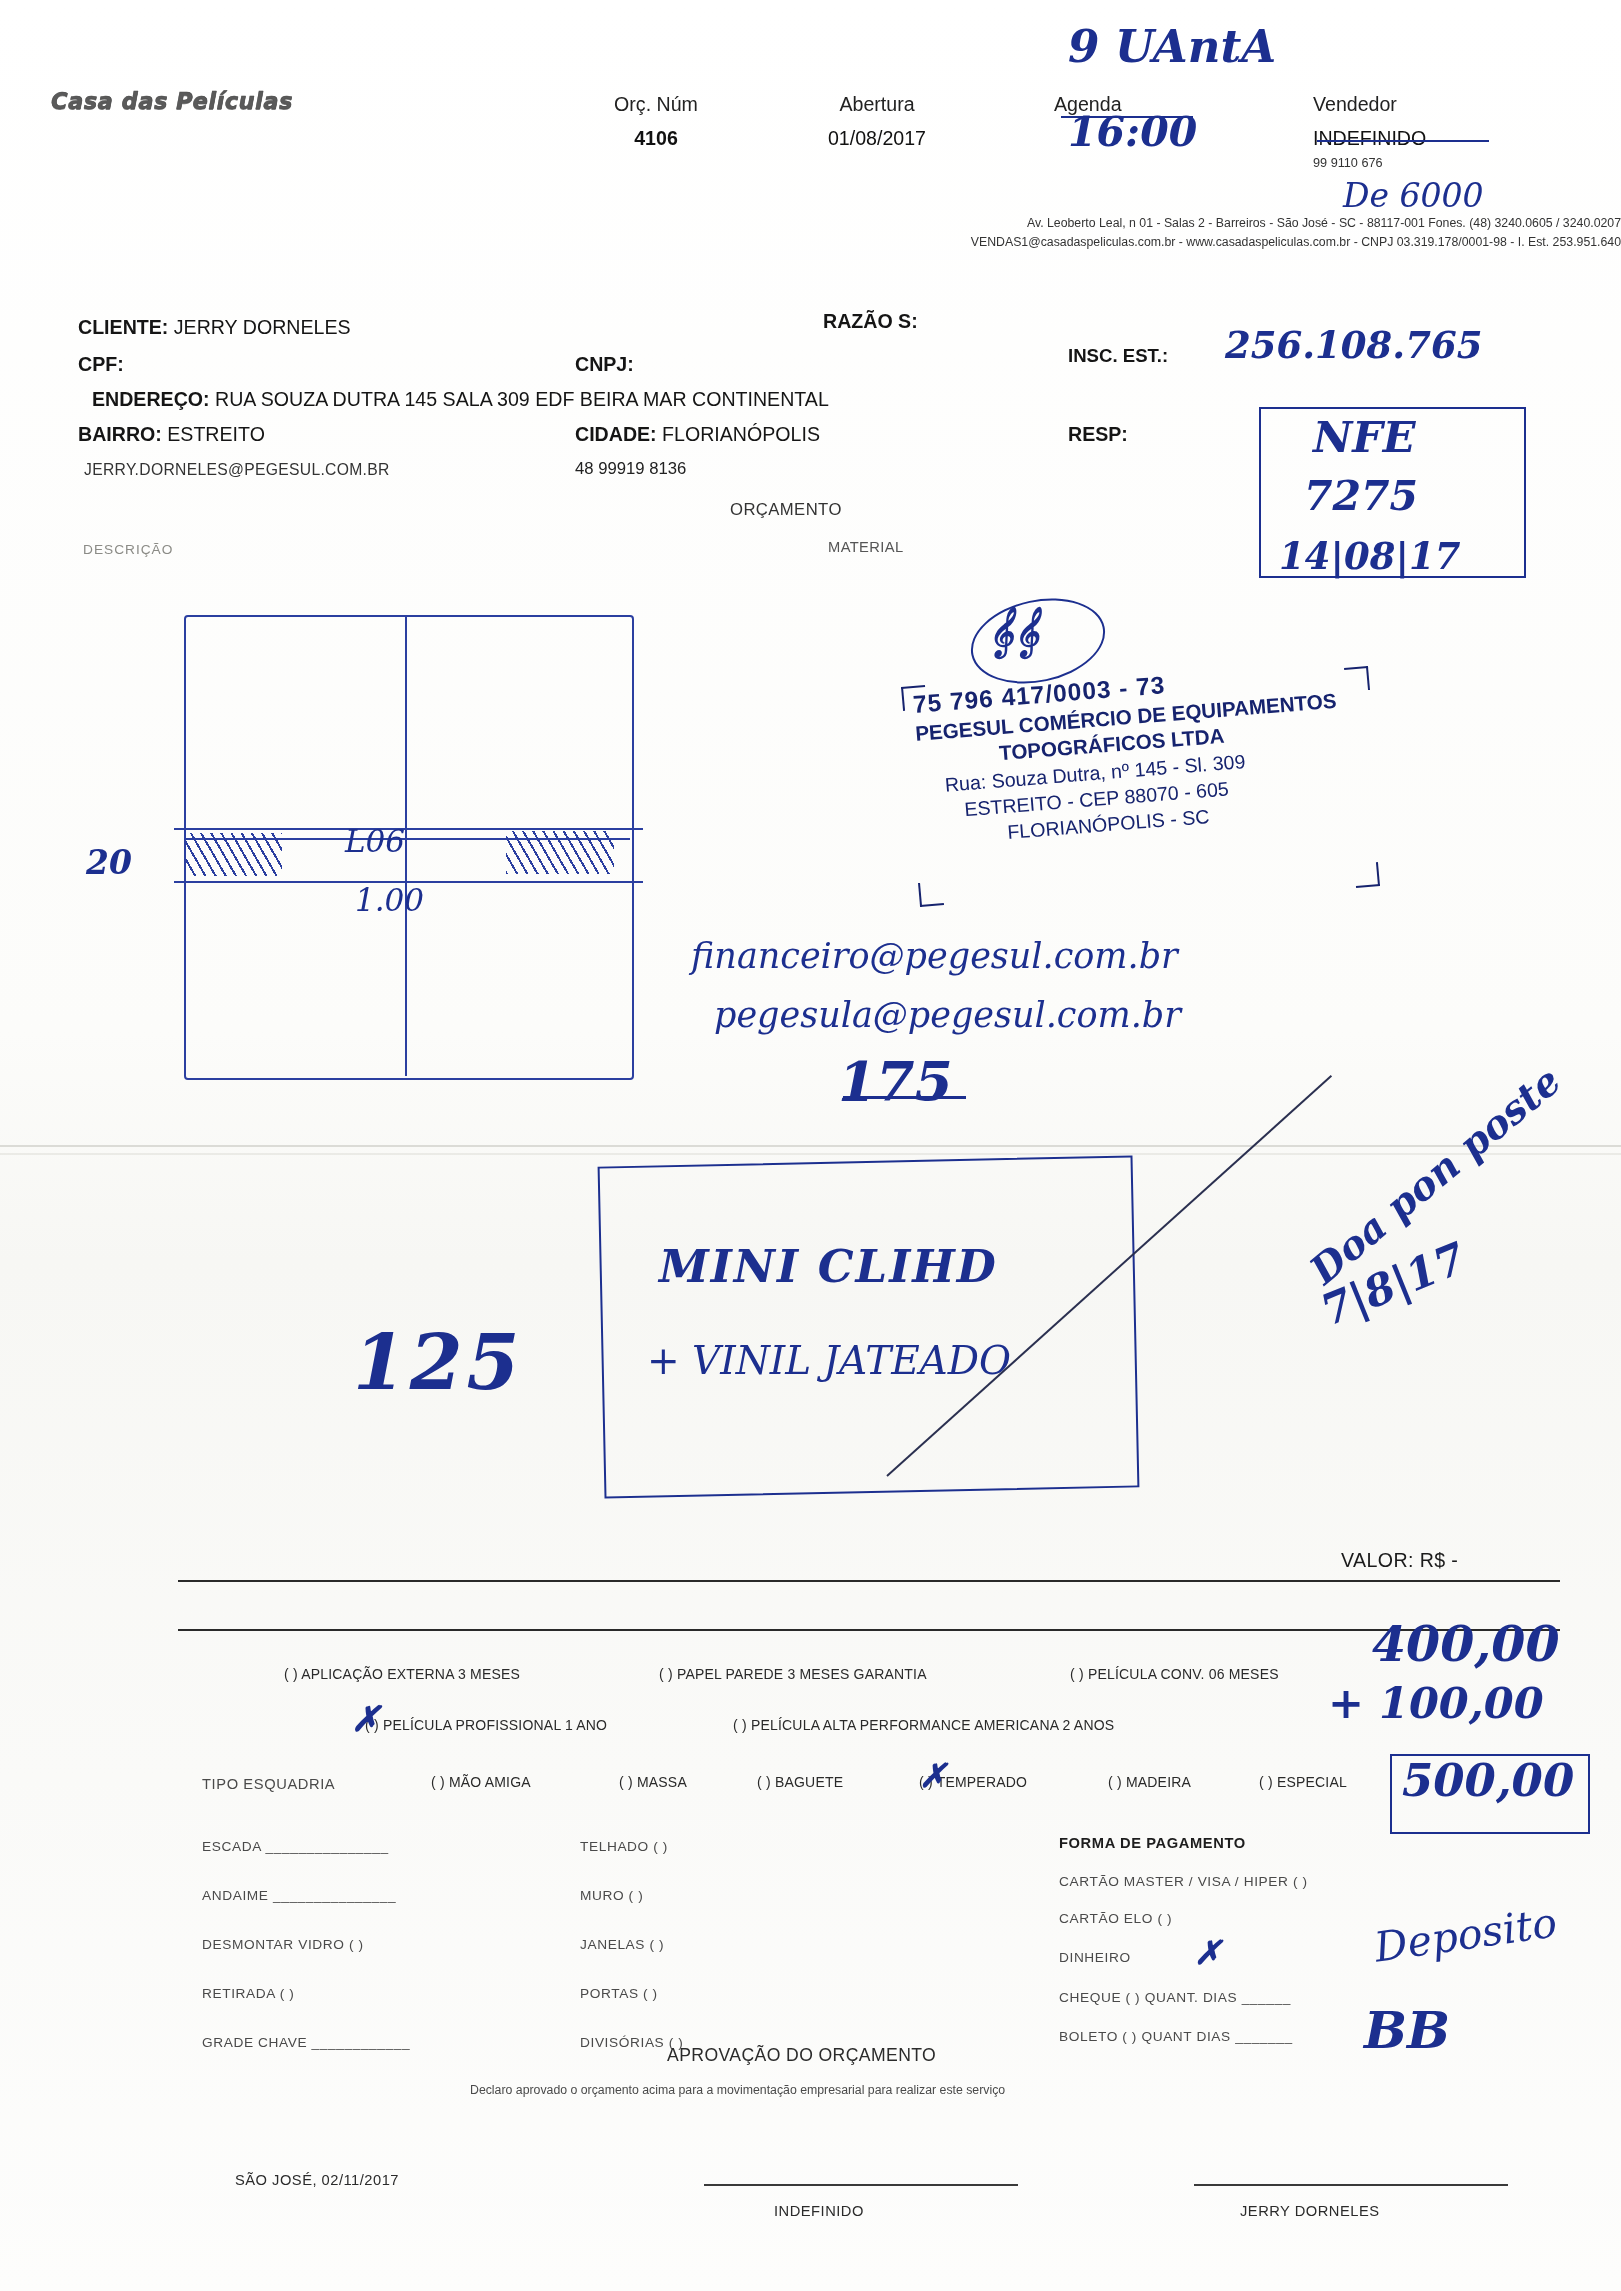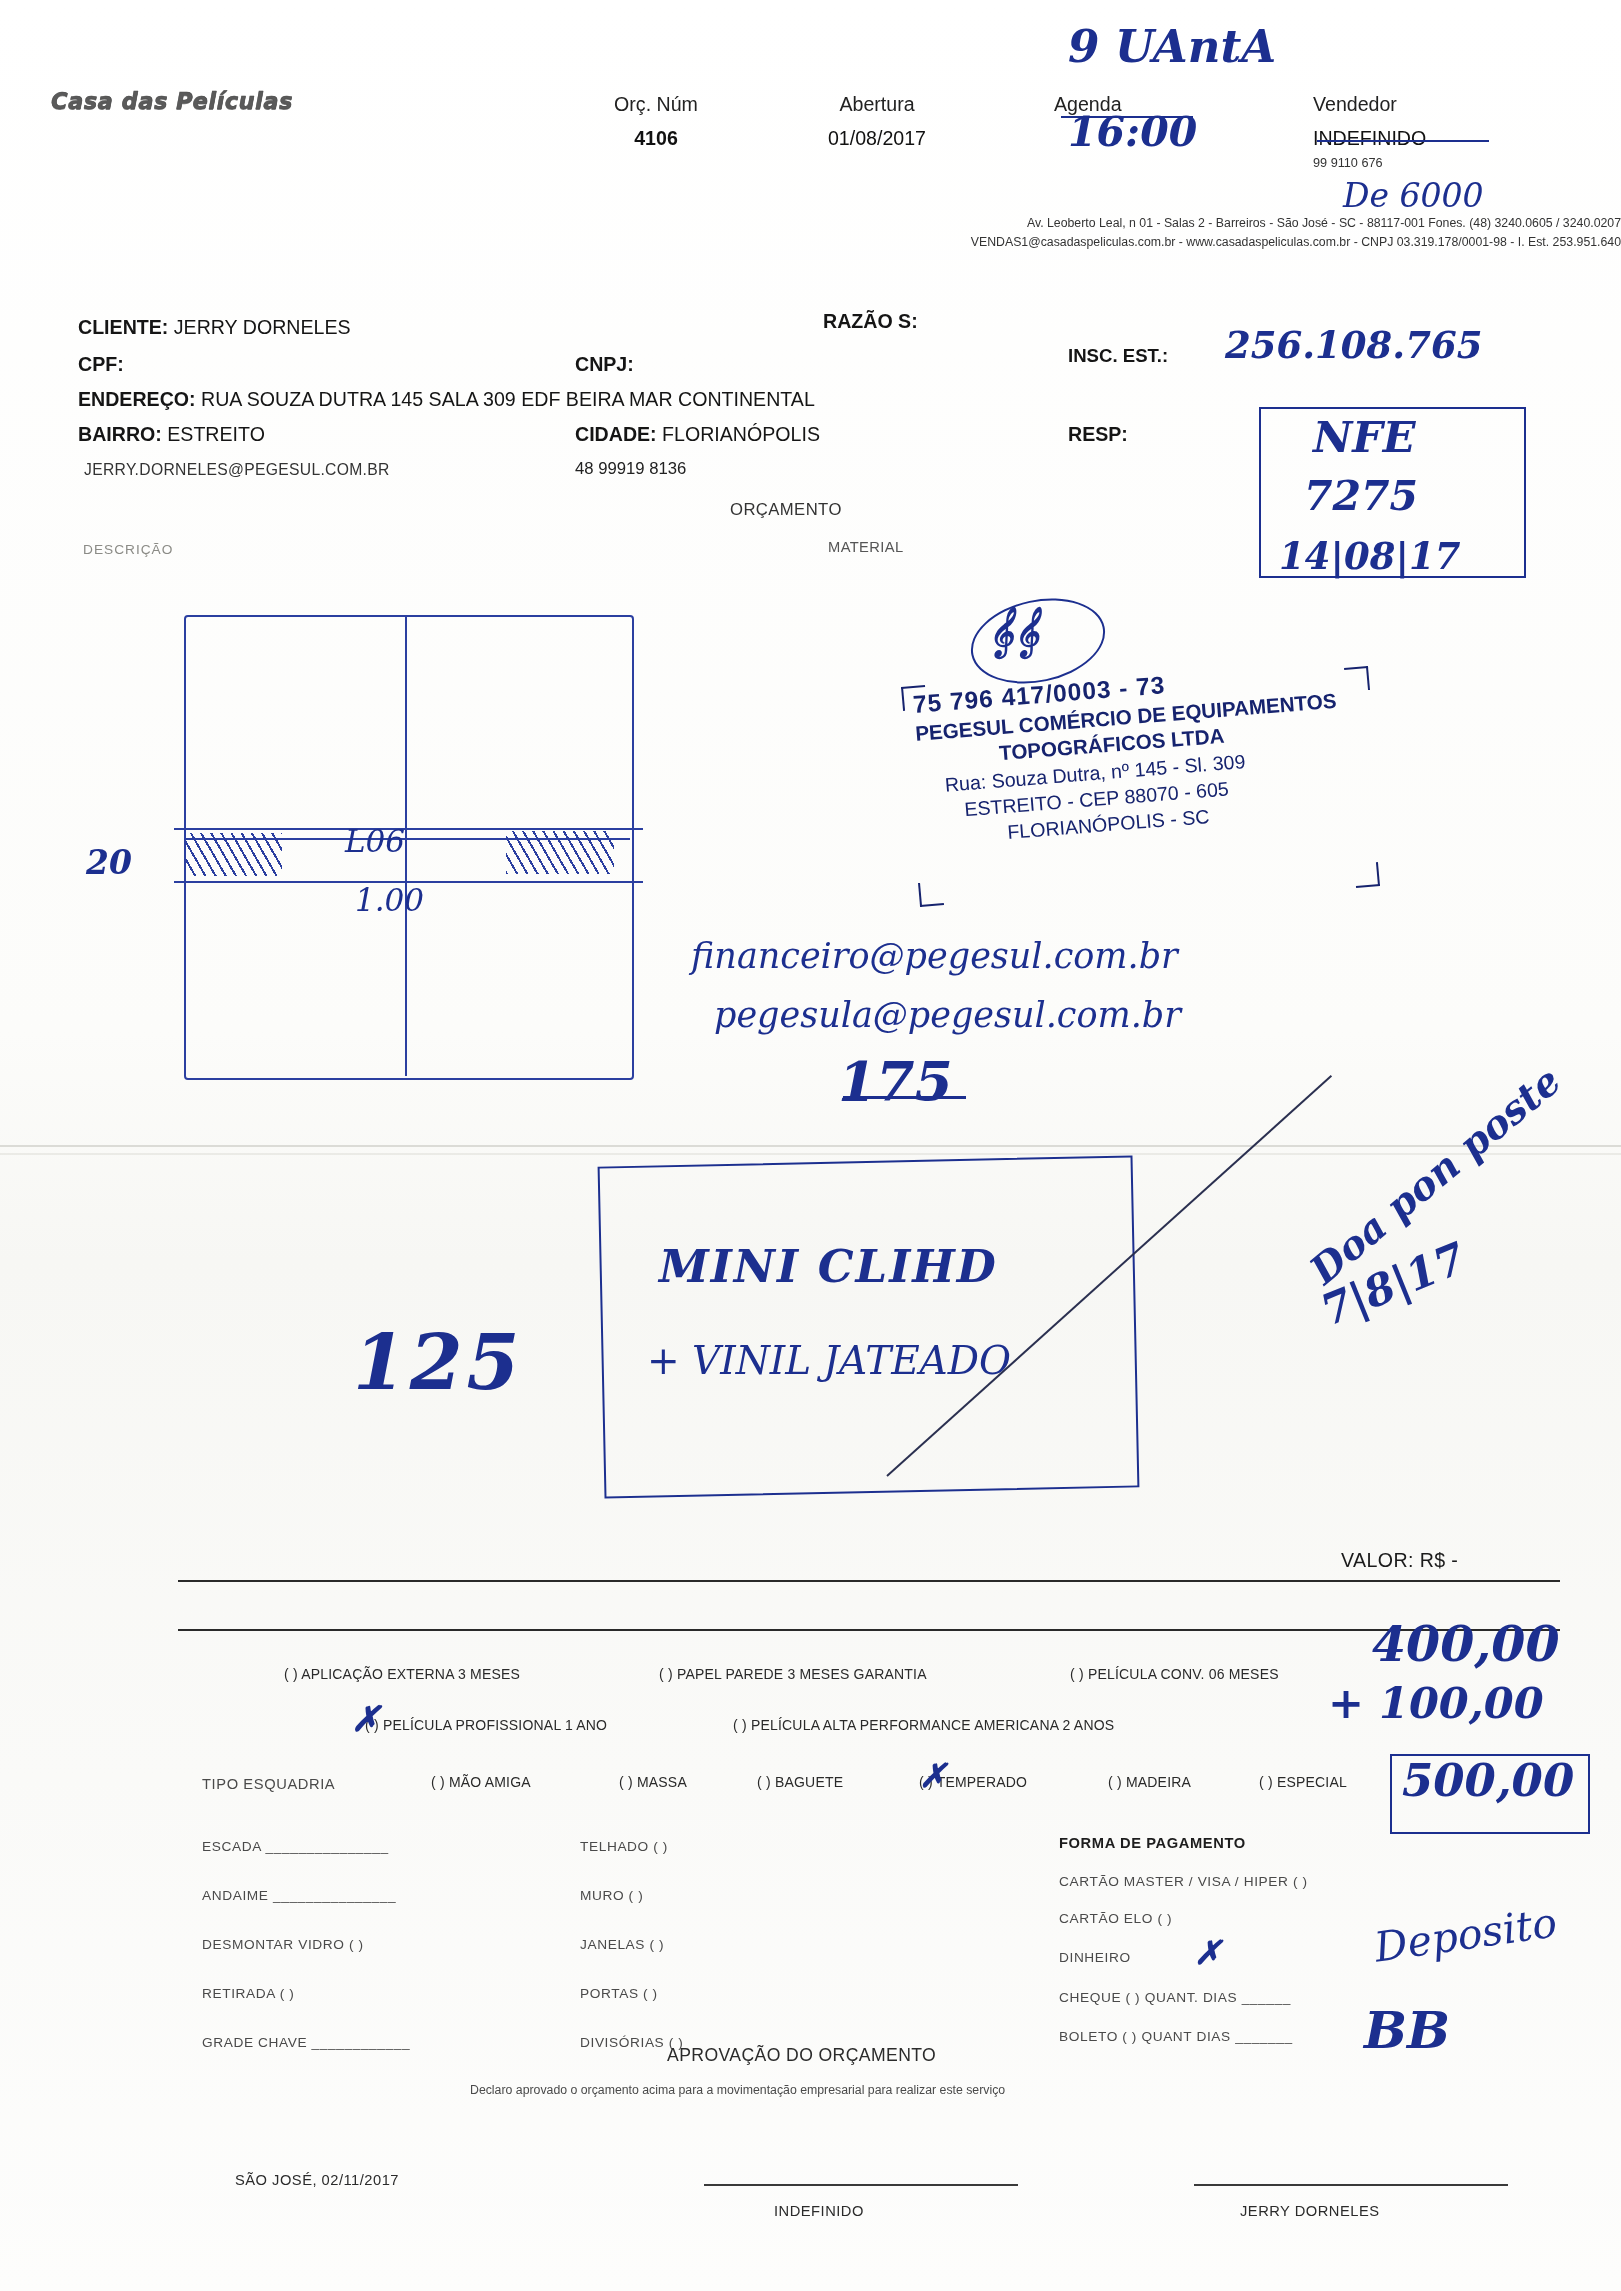--- a/index.html
+++ b/index.html
@@ -173,21 +173,21 @@
   </div>
   <div class="hw thick" style="left:1225px; top:323px; font-size:37px;">256.108.765</div>
 
   <div class="abs cli" style="left:78px; top:353px;">
     <b>CPF:</b>
   </div>
   <div class="abs cli" style="left:575px; top:353px;">
     <b>CNPJ:</b>
   </div>
 
-  <div class="abs cli" style="left:78px; top:388px;">
+  <div class="abs cli" style="left:92px; top:388px;">
     <b>ENDEREÇO:</b>
     <span>RUA SOUZA DUTRA 145 SALA 309 EDF BEIRA MAR CONTINENTAL</span>
   </div>
 
   <div class="abs cli" style="left:78px; top:423px;">
     <b>BAIRRO:</b>
     <span>ESTREITO</span>
   </div>
   <div class="abs cli" style="left:575px; top:423px;">
     <b>CIDADE:</b>

